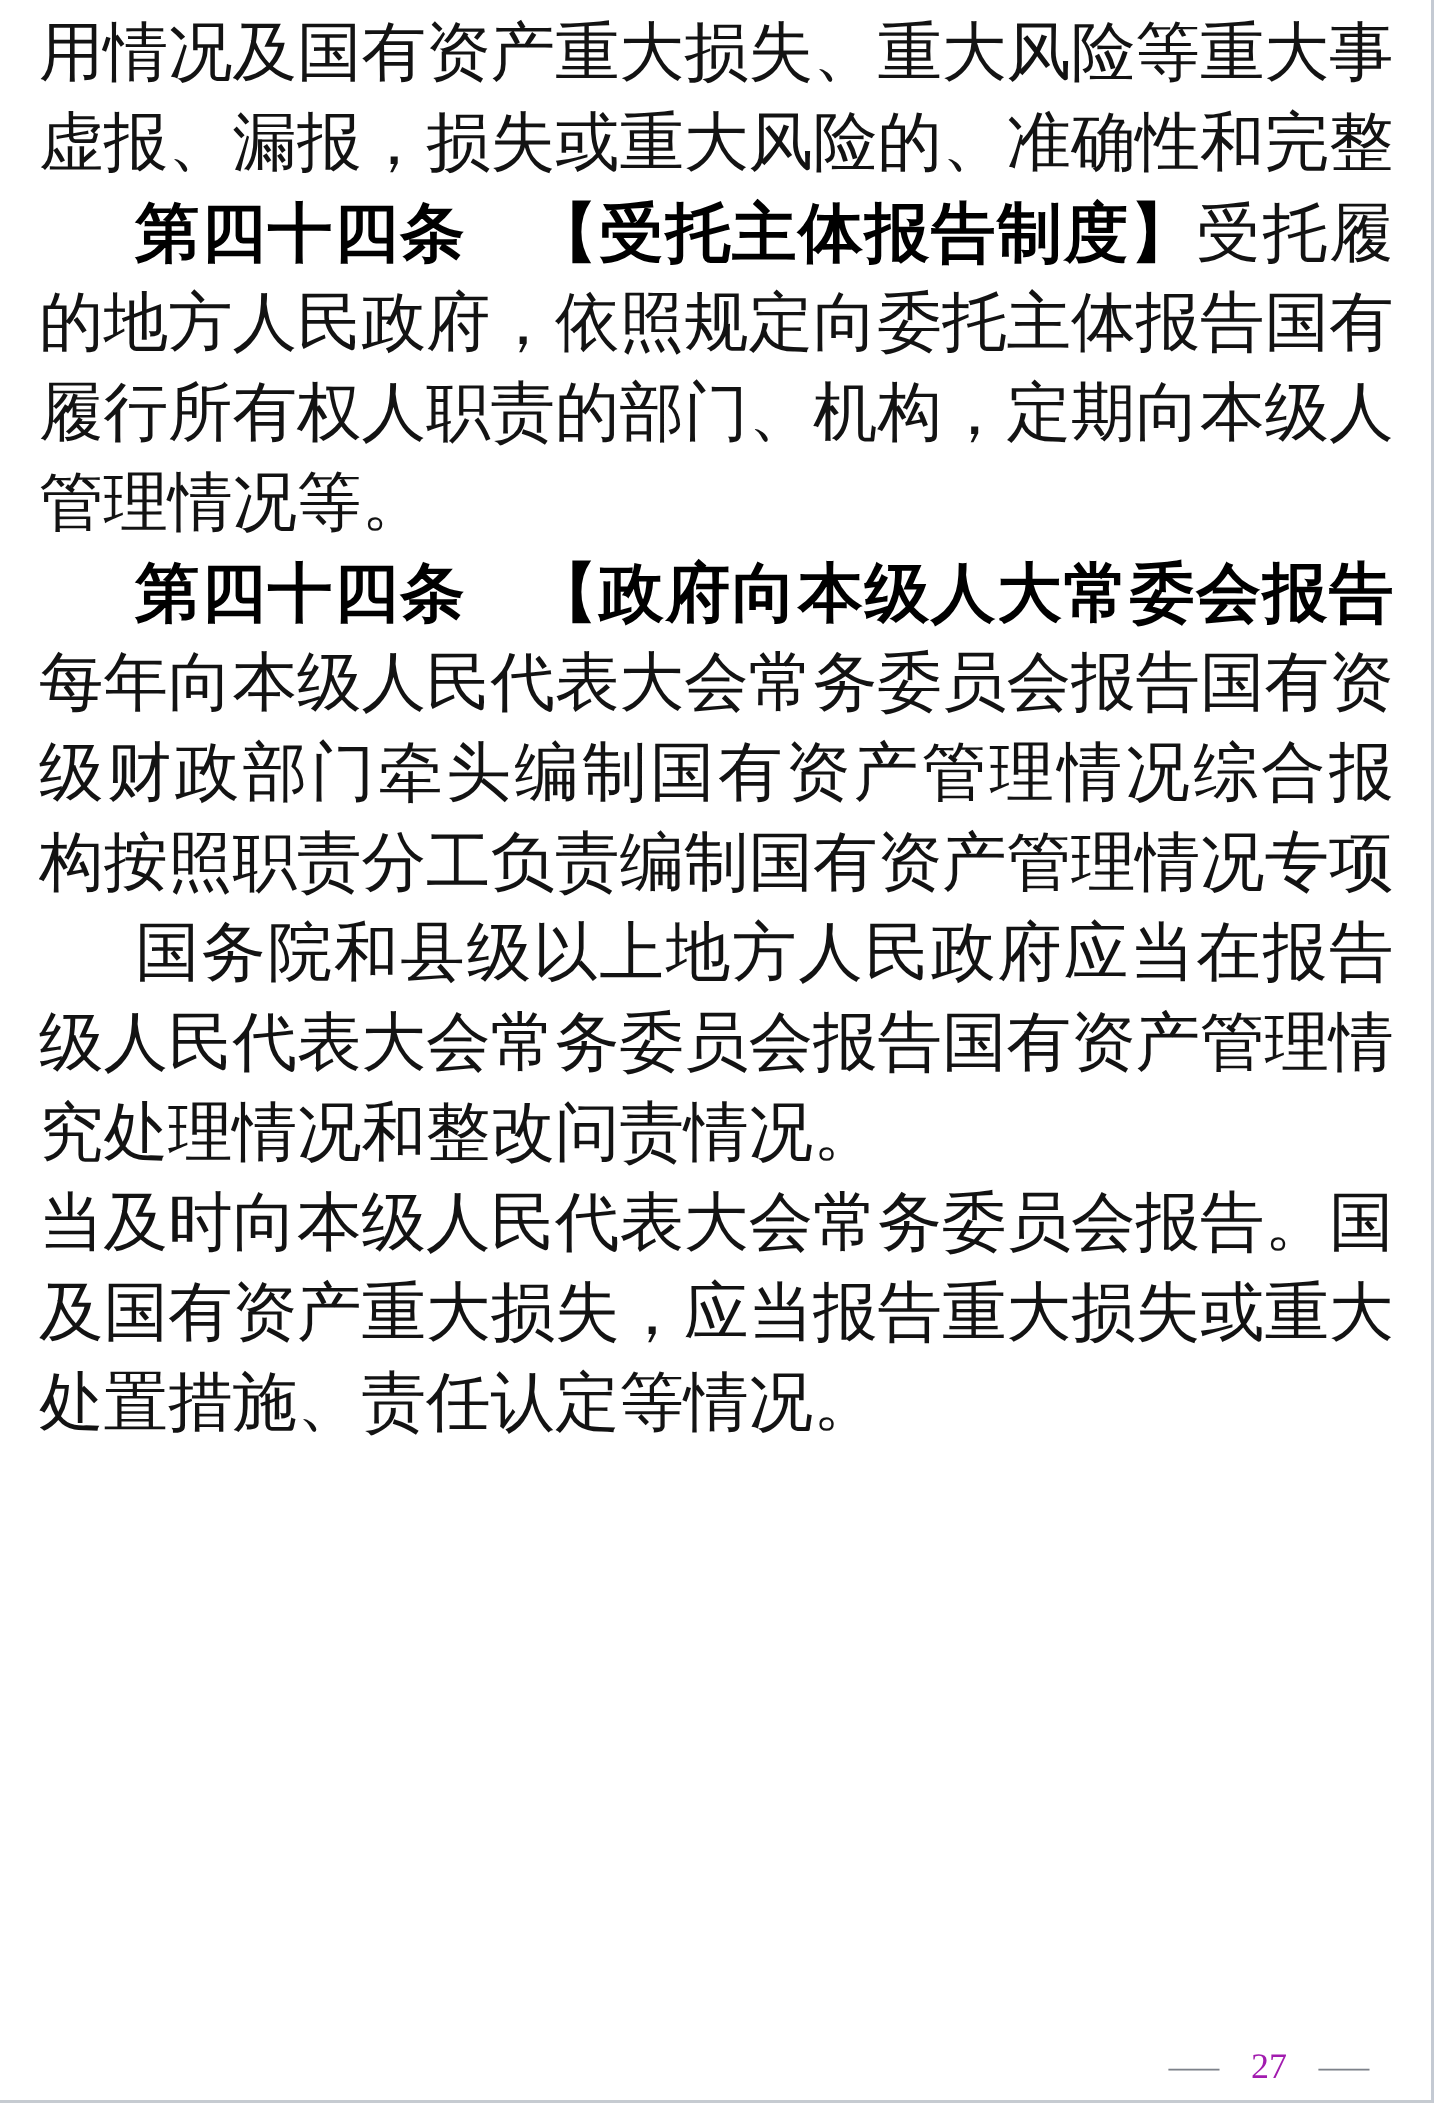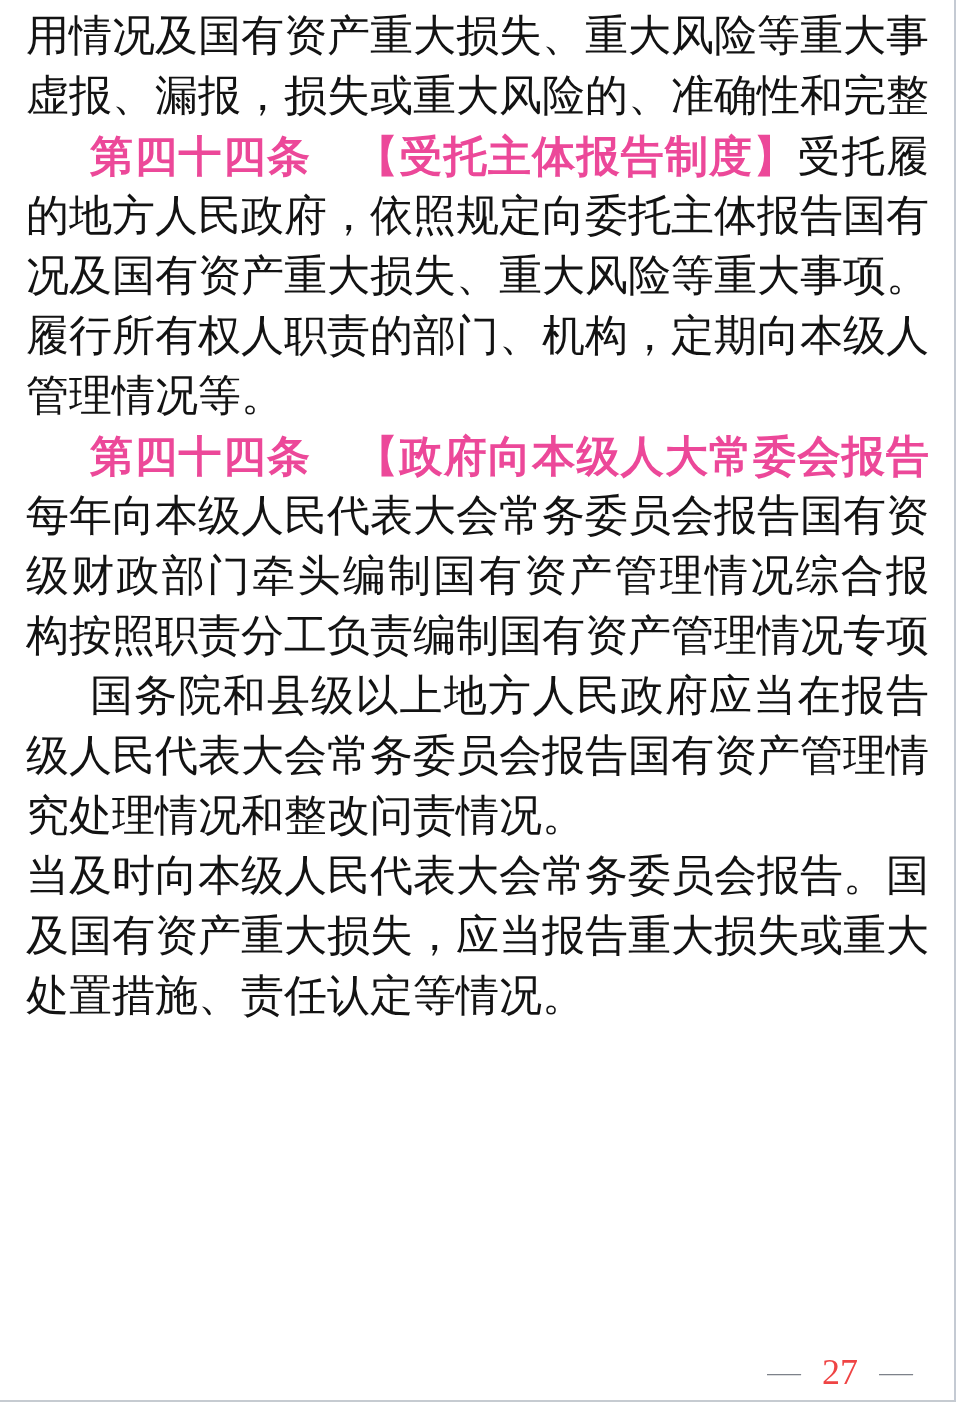--- a/index.html
+++ b/index.html
@@ -33,54 +33,53 @@
   }
   .line.last {
     text-align: left;
     text-align-last: left;
   }
   .line.indent {
     padding-left: 64px;
   }
   .heading {
     font-weight: 700;
-    color: #ec4899;
+    color: #000000;
     font-family: "Liberation Sans", "DejaVu Sans", sans-serif;
   }
   .footer {
     position: absolute;
     right: 46px;
     bottom: 10px;
     display: flex;
     align-items: center;
     gap: 26px;
     font-family: "Liberation Serif", "DejaVu Serif", serif;
   }
   .footer .dash {
     color: #7d828a;
     font-size: 24px;
     line-height: 1;
     transform: scaleX(1.4);
   }
   .footer .num {
-    color: #ef4444;
-    font-size: 36px;
+    color: #a21caf;
+    font-size: 24px;
     line-height: 1;
   }
 </style>
 </head>
 <body>
 
 <div class="page">
   <div class="content" id="doc-body">
       <div class="line">用情况及国有资产重大损失、重大风险等重大事项，不得瞒报、</div>
       <div class="line last">虚报、漏报，损失或重大风险的、准确性和完整性负责。</div>
       <div class="line indent"><span class="heading">第四十四条　【受托主体报告制度】</span>受托履行所有权人职责</div>
       <div class="line">的地方人民政府，依照规定向委托主体报告国有资产受托管理情</div>
-      <div class="line last">况及国有资产重大损失、重大风险等重大事项。</div>
       <div class="line">履行所有权人职责的部门、机构，定期向本级人民政府报告国有</div>
       <div class="line last">管理情况等。</div>
       <div class="line indent"><span class="heading">第四十四条　【政府向本级人大常委会报告制度】</span>国务院和</div>
       <div class="line">每年向本级人民代表大会常务委员会报告国有资产管理情况。各</div>
       <div class="line">级财政部门牵头编制国有资产管理情况综合报告，有关部门、机</div>
       <div class="line last">构按照职责分工负责编制国有资产管理情况专项报告。</div>
       <div class="line indent">国务院和县级以上地方人民政府应当在报告后六个月内向本</div>
       <div class="line">级人民代表大会常务委员会报告国有资产管理情况审议意见的研</div>
       <div class="line last">究处理情况和整改问责情况。</div>
       <div class="line">当及时向本级人民代表大会常务委员会报告。国有资产出现重大</div>

